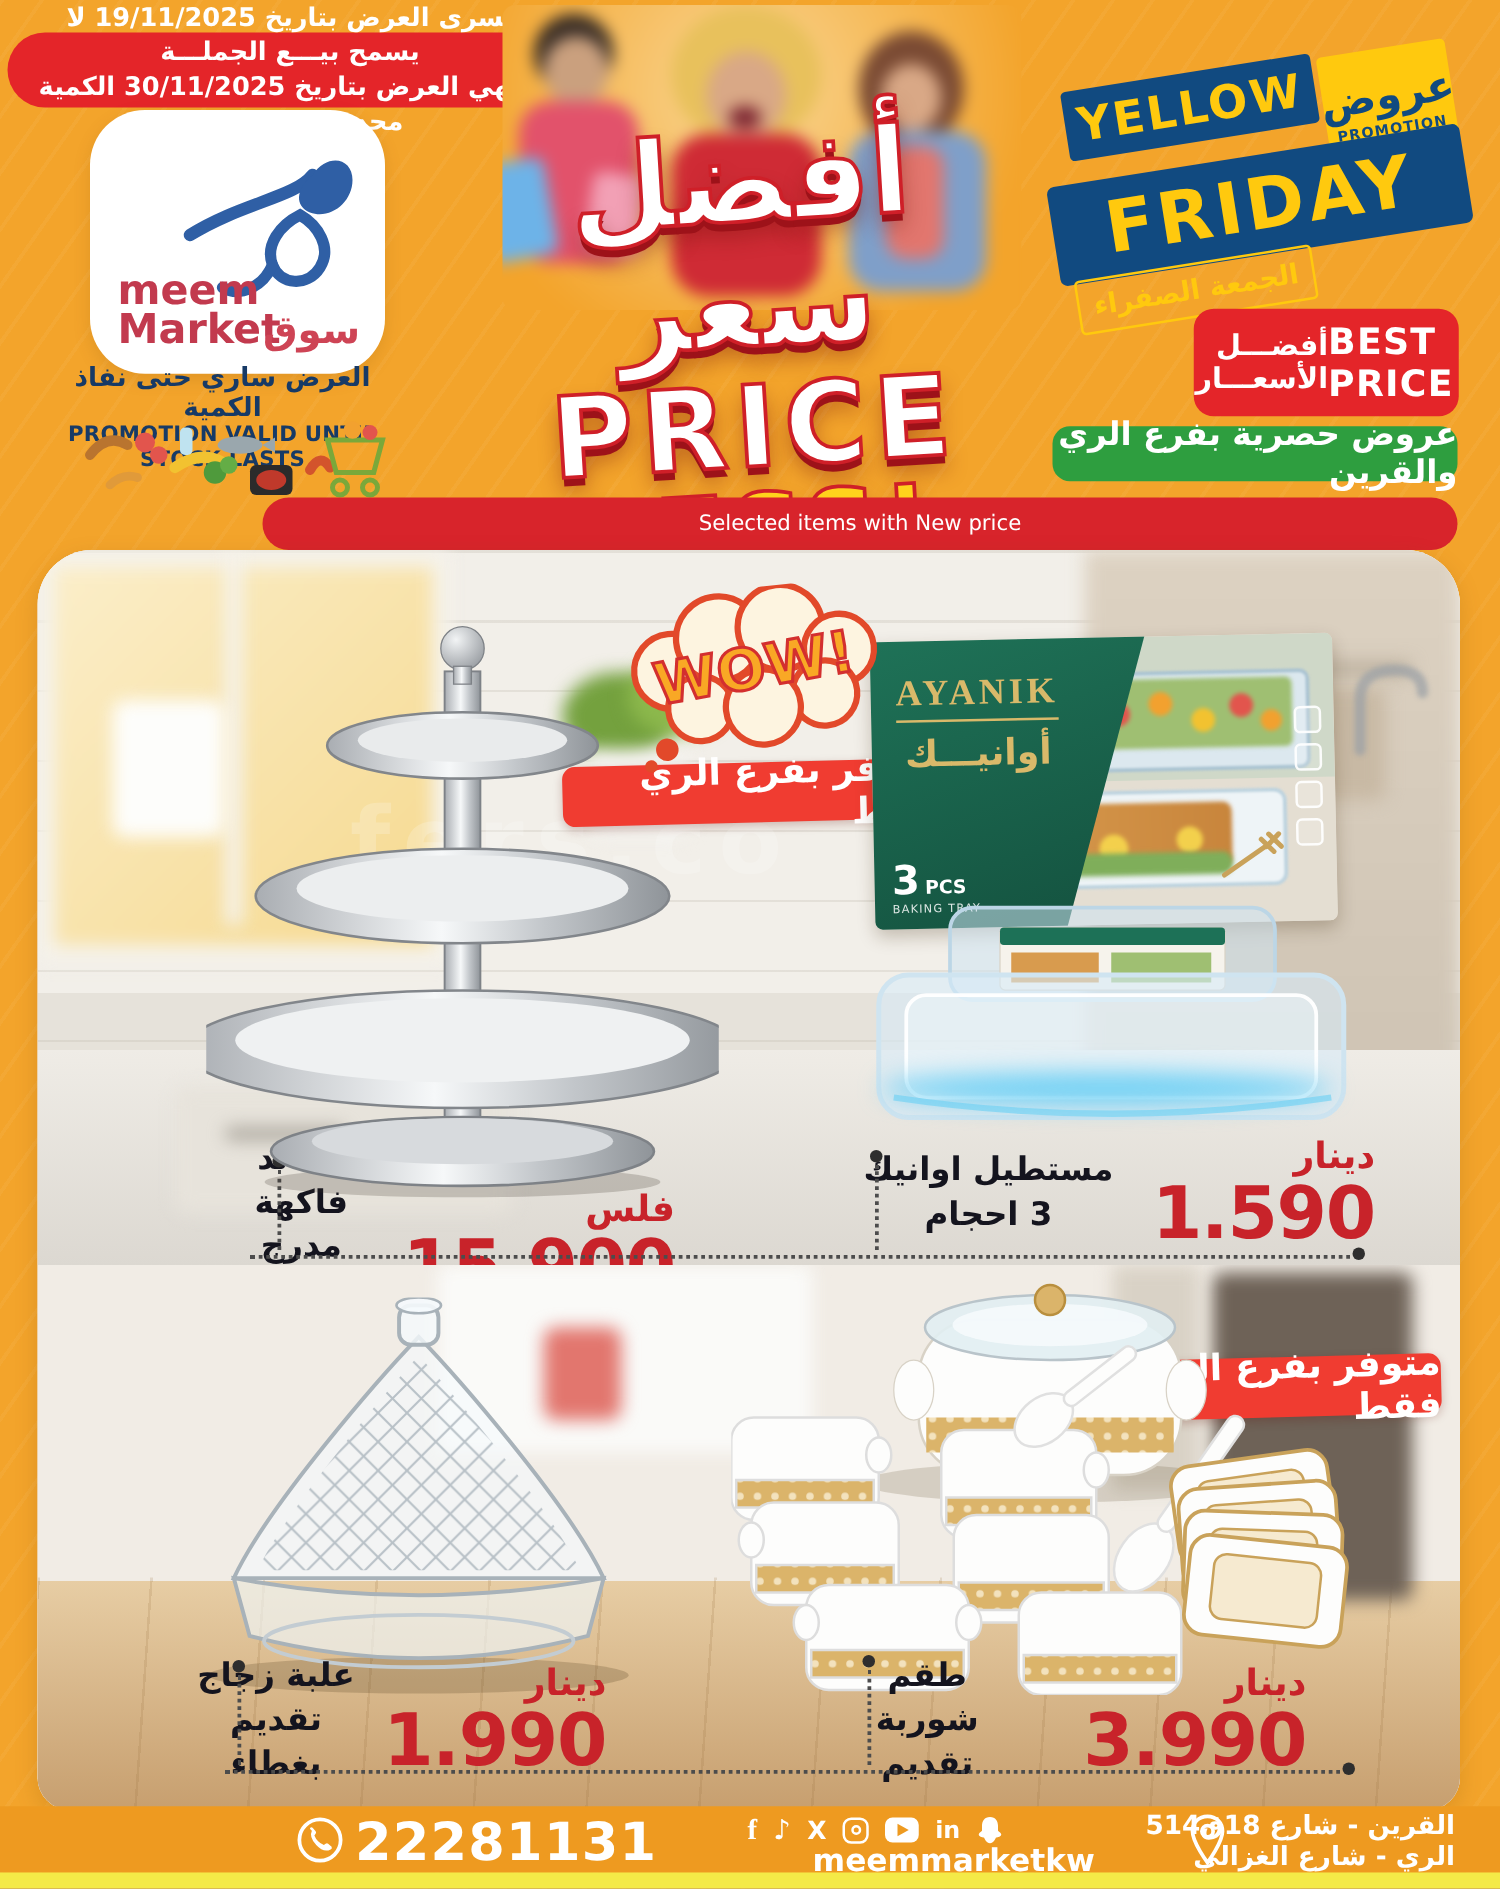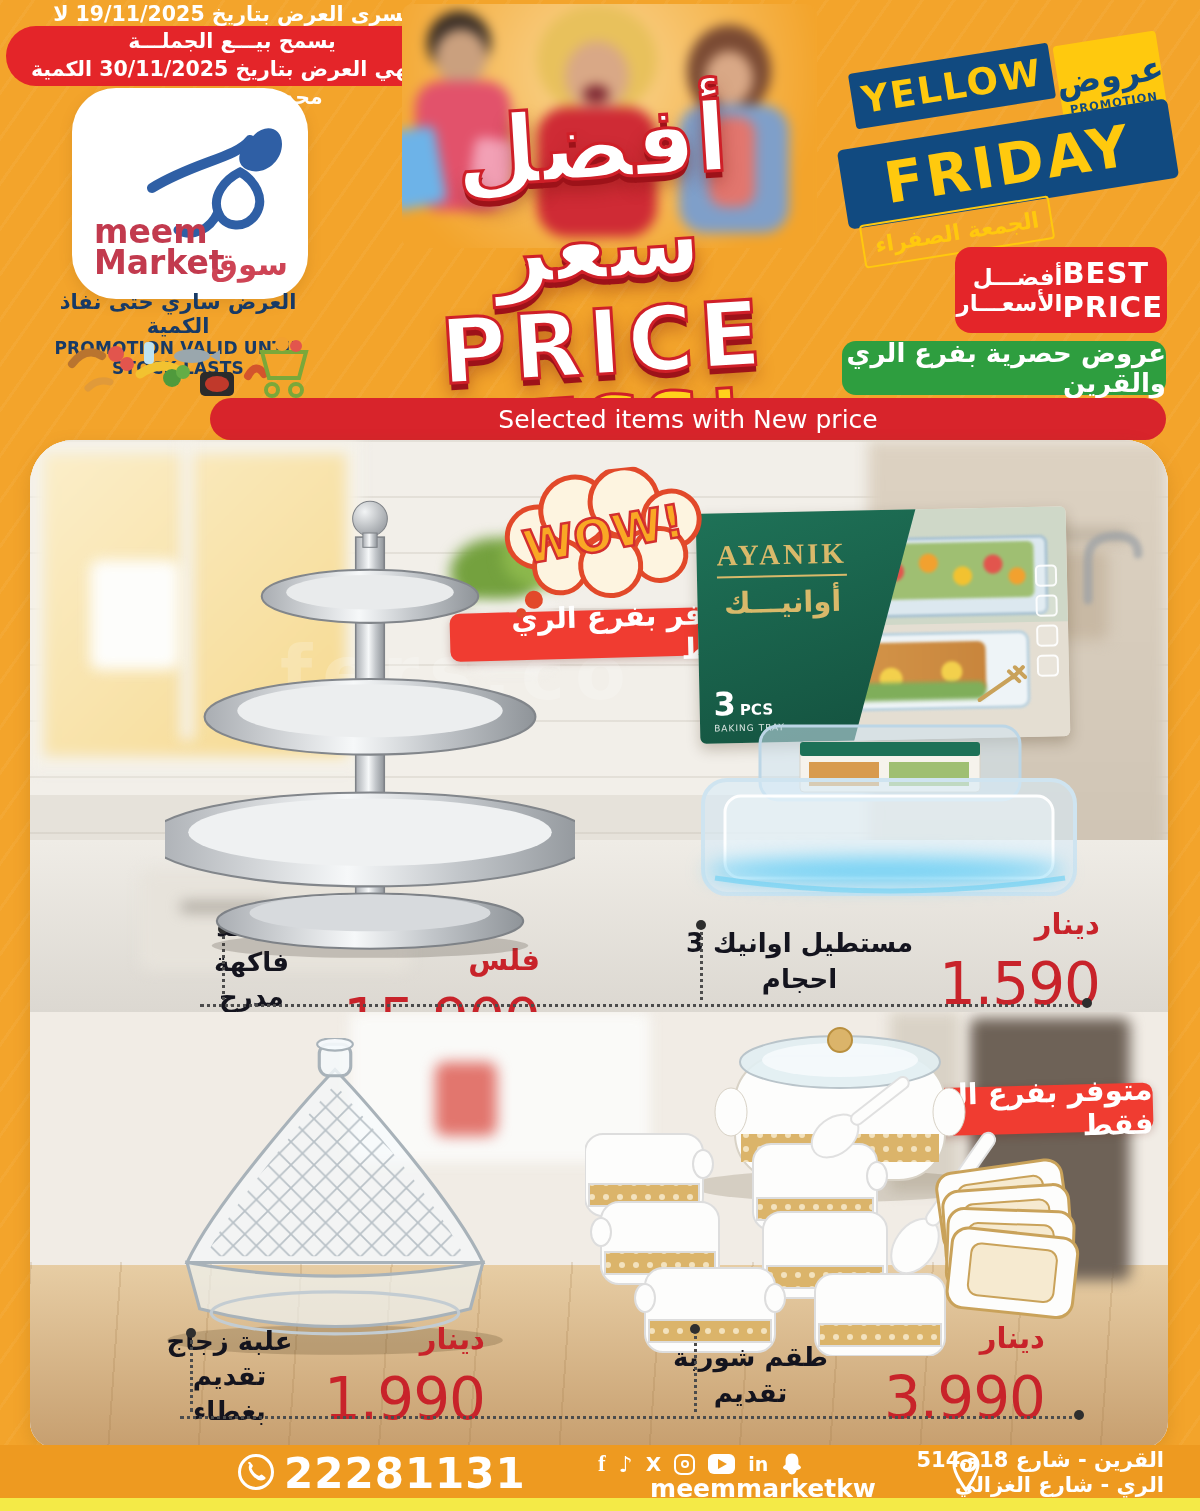--- a/index.html
+++ b/index.html
@@ -47,39 +47,39 @@
   .yf-promo .p-en{font-size:11.5px;font-weight:bold;letter-spacing:1px;margin-top:4px;}
   .yf-r2{left:-4px;top:112px;width:334px;height:80px;border-radius:6px;}
   .yf-r2 span{color:#ffc90e;font-weight:800;font-size:57px;letter-spacing:3px;}
   .yf-sub{position:absolute;left:16px;top:198px;width:192px;height:44px;border:2.5px solid #ffc90e;
       border-radius:4px;transform:rotate(-9deg);display:flex;align-items:center;justify-content:center;}
   .yf-sub span{color:#ffc90e;font-size:22px;font-weight:bold;direction:rtl;}
   .best{left:955px;top:247px;width:212px;height:86px;background:#E42529;border-radius:16px;
       display:flex;flex-direction:row;align-items:center;justify-content:center;color:#fff;}
   .best .b-ar{font-size:23px;font-weight:bold;direction:rtl;}
   .best .b-en{font-size:29px;font-weight:800;letter-spacing:1px;}
-  .green-badge{left:842px;top:341px;width:324px;height:54px;background:#2E9E3F;border-radius:14px;
+  .green-badge{left:842px;top:341px;width:324px;height:44px;background:#2E9E3F;border-radius:14px;
       display:flex;align-items:center;justify-content:center;color:#fff;font-size:26px;font-weight:bold;
       direction:rtl;}
   .sel-bar{left:210px;top:398px;width:956px;height:42px;background:#D8242B;border-radius:22px;
       display:flex;align-items:center;justify-content:center;gap:16px;color:#fff;}
-  .sel-bar .s-en{font-size:25px;}
+  .sel-bar .s-en{font-size:17px;}
   .sel-bar .s-ar{font-size:23px;font-weight:bold;direction:rtl;}
   
   .card{left:30px;top:440px;width:1138px;height:1008px;border-radius:44px 44px 26px 26px;
      overflow:hidden;background:#EFEAE2;box-shadow:0 6px 18px rgba(120,70,0,.18);}
   .scene{position:absolute;left:0;width:1138px;overflow:hidden;}
   .scene-top{top:0;height:572px;background:#EDE8E0;}
   .scene-bottom{top:572px;height:436px;background:#F0EBE4;}
   .soft{position:absolute;filter:blur(7px);}
   .caption-row{position:absolute;display:flex;align-items:center;justify-content:flex-end;gap:20px;}
   .cap{text-align:center;color:#14141e;font-weight:bold;font-size:26px;line-height:1.35;direction:rtl;}
   .price{text-align:right;color:#C8232A;line-height:1;}
   .price .cur{font-size:29px;font-weight:bold;direction:rtl;}
-  .price .amt{font-size:58px;font-weight:400;letter-spacing:-1px;margin-top:16px;}
+  .price .amt{font-size:58px;font-weight:700;letter-spacing:-1px;margin-top:2px;}
   .dotv{position:absolute;border-left:3px dotted #4c4c4c;width:0;}
   .doth{position:absolute;border-top:3px dotted #4c4c4c;height:0;}
   .dot{position:absolute;width:10px;height:10px;border-radius:50%;background:#2e2e2e;}
   .ribbon{position:absolute;background:#F03C31;border-radius:10px;display:flex;align-items:center;
      justify-content:center;color:#fff;font-weight:bold;font-size:29px;direction:rtl;
      box-shadow:0 3px 8px rgba(100,20,10,.25);transform:rotate(-1.5deg);}
   .watermark{position:absolute;left:250px;top:190px;font-size:74px;font-weight:bold;
      color:rgba(255,255,255,.2);letter-spacing:10px;}
   
   .ay-box{position:absolute;left:668px;top:70px;width:370px;height:230px;background:#e9e3d8;

